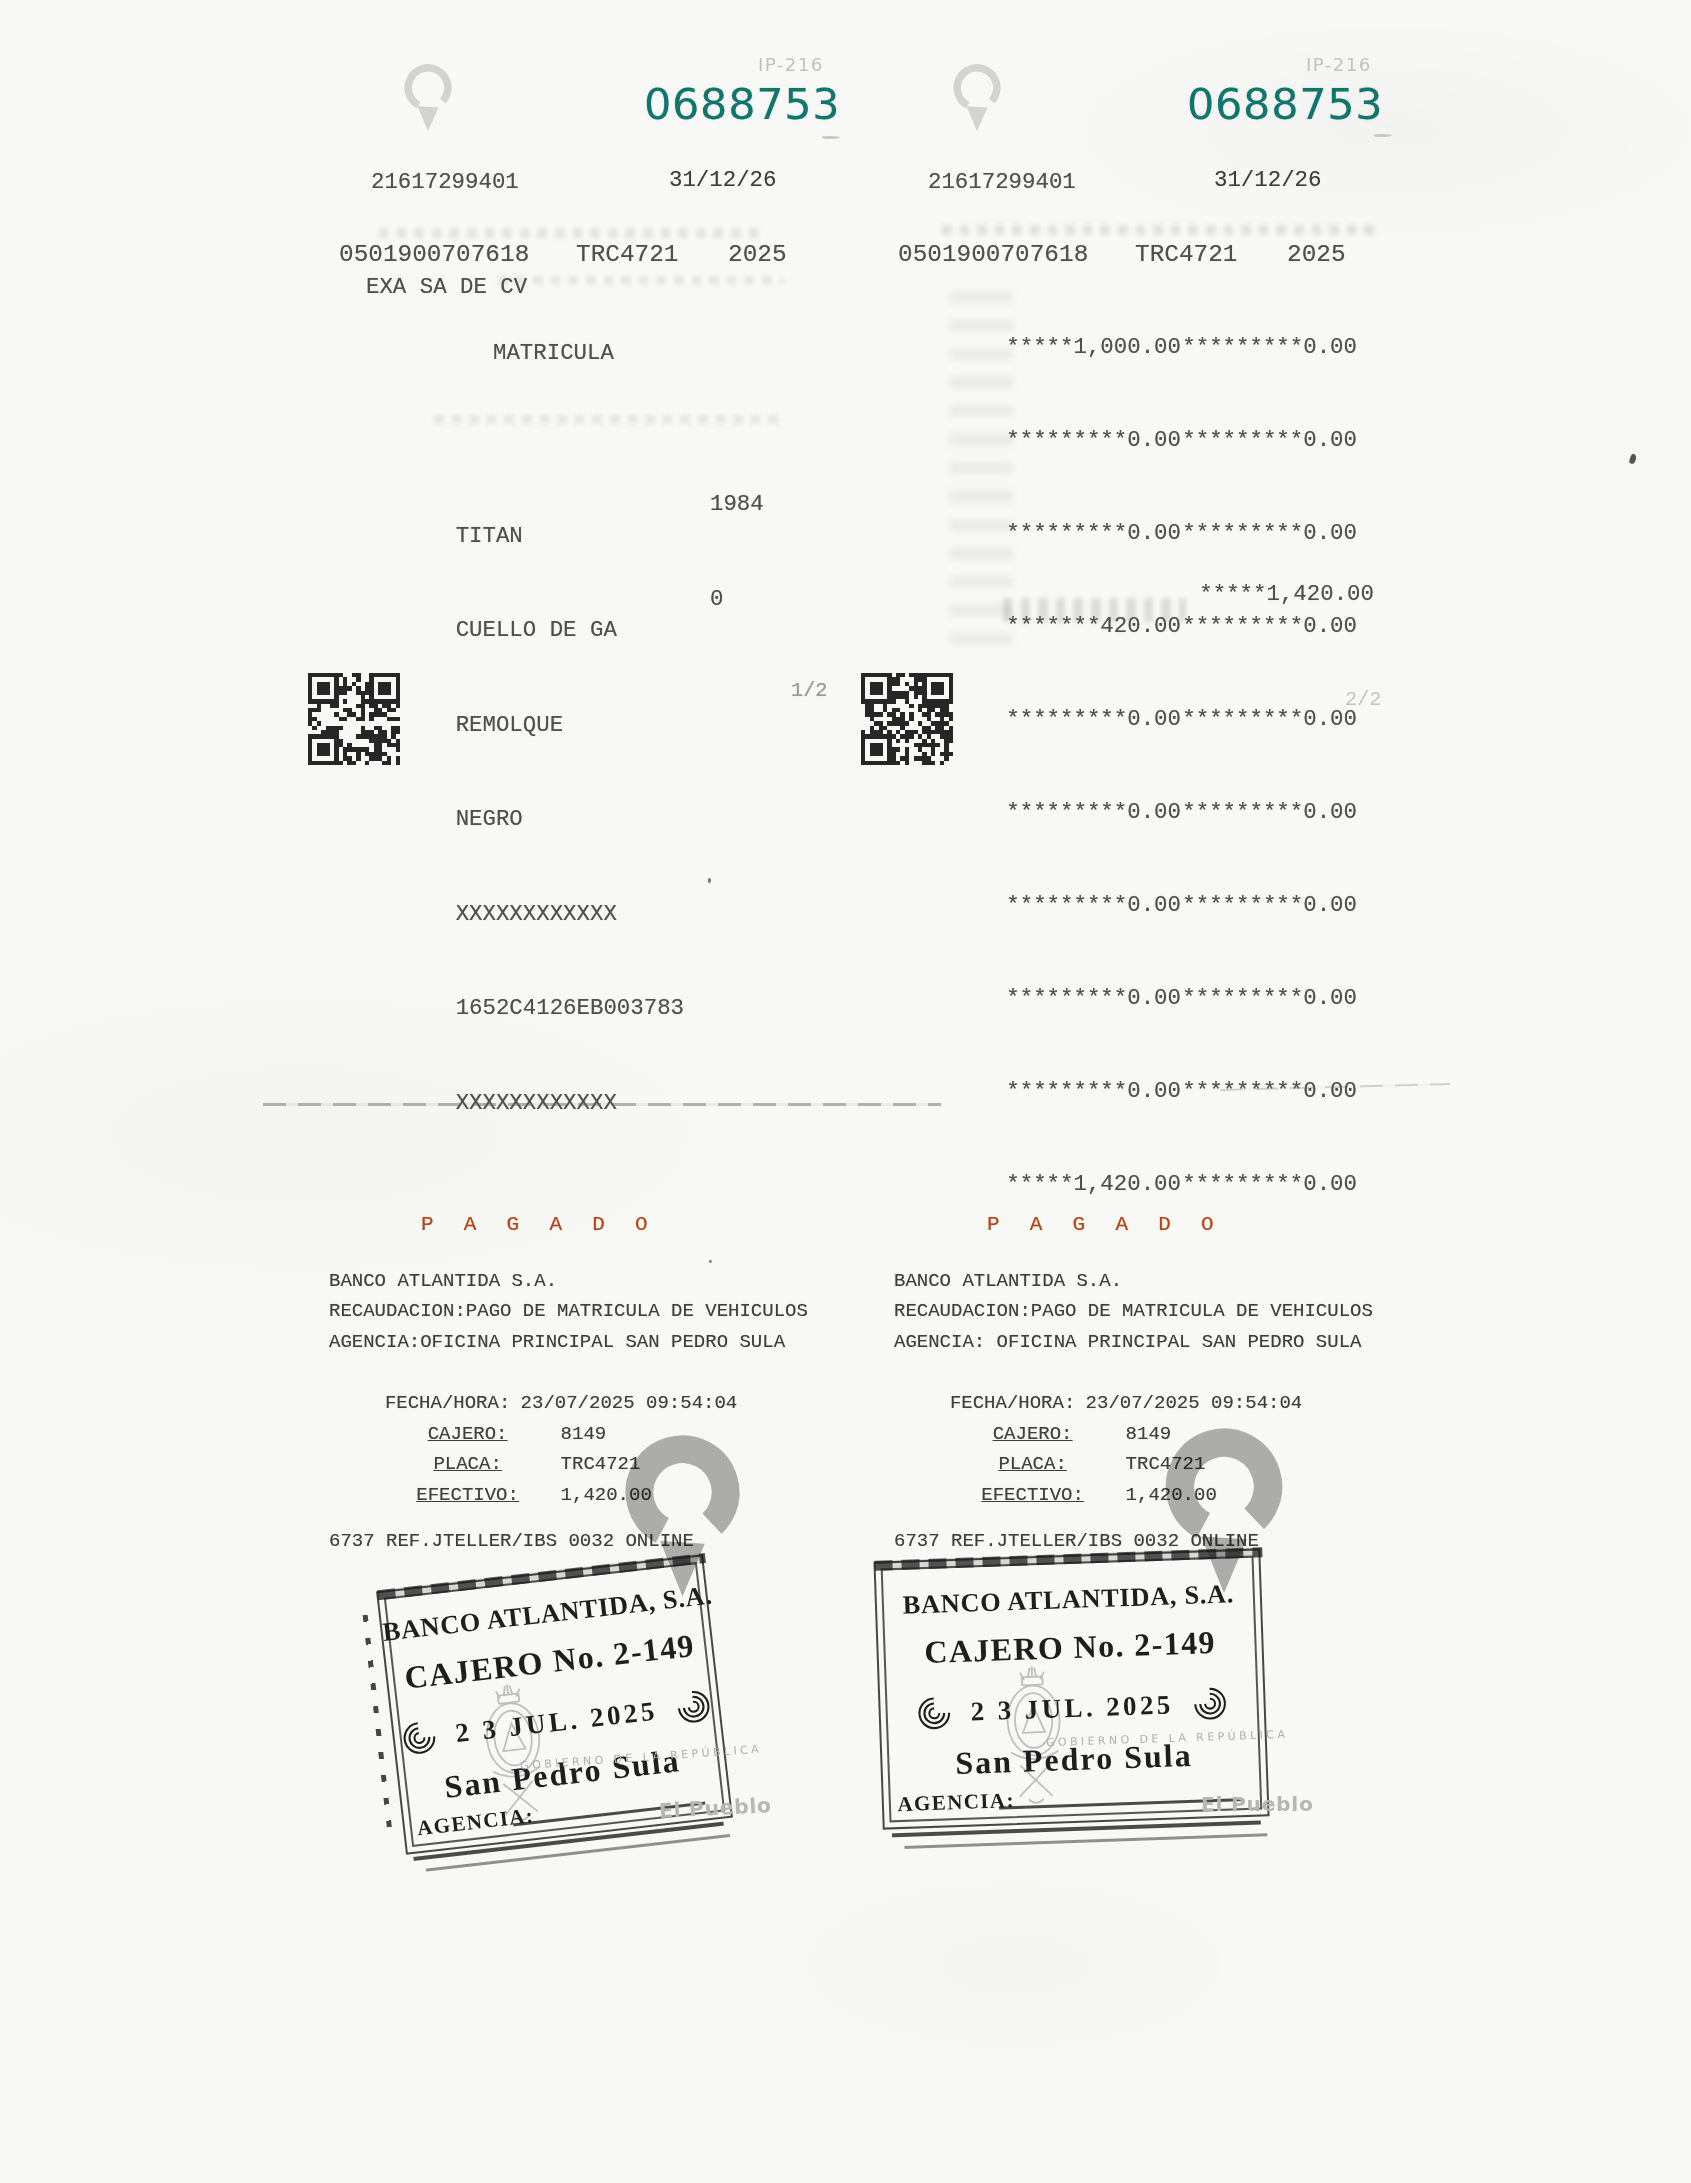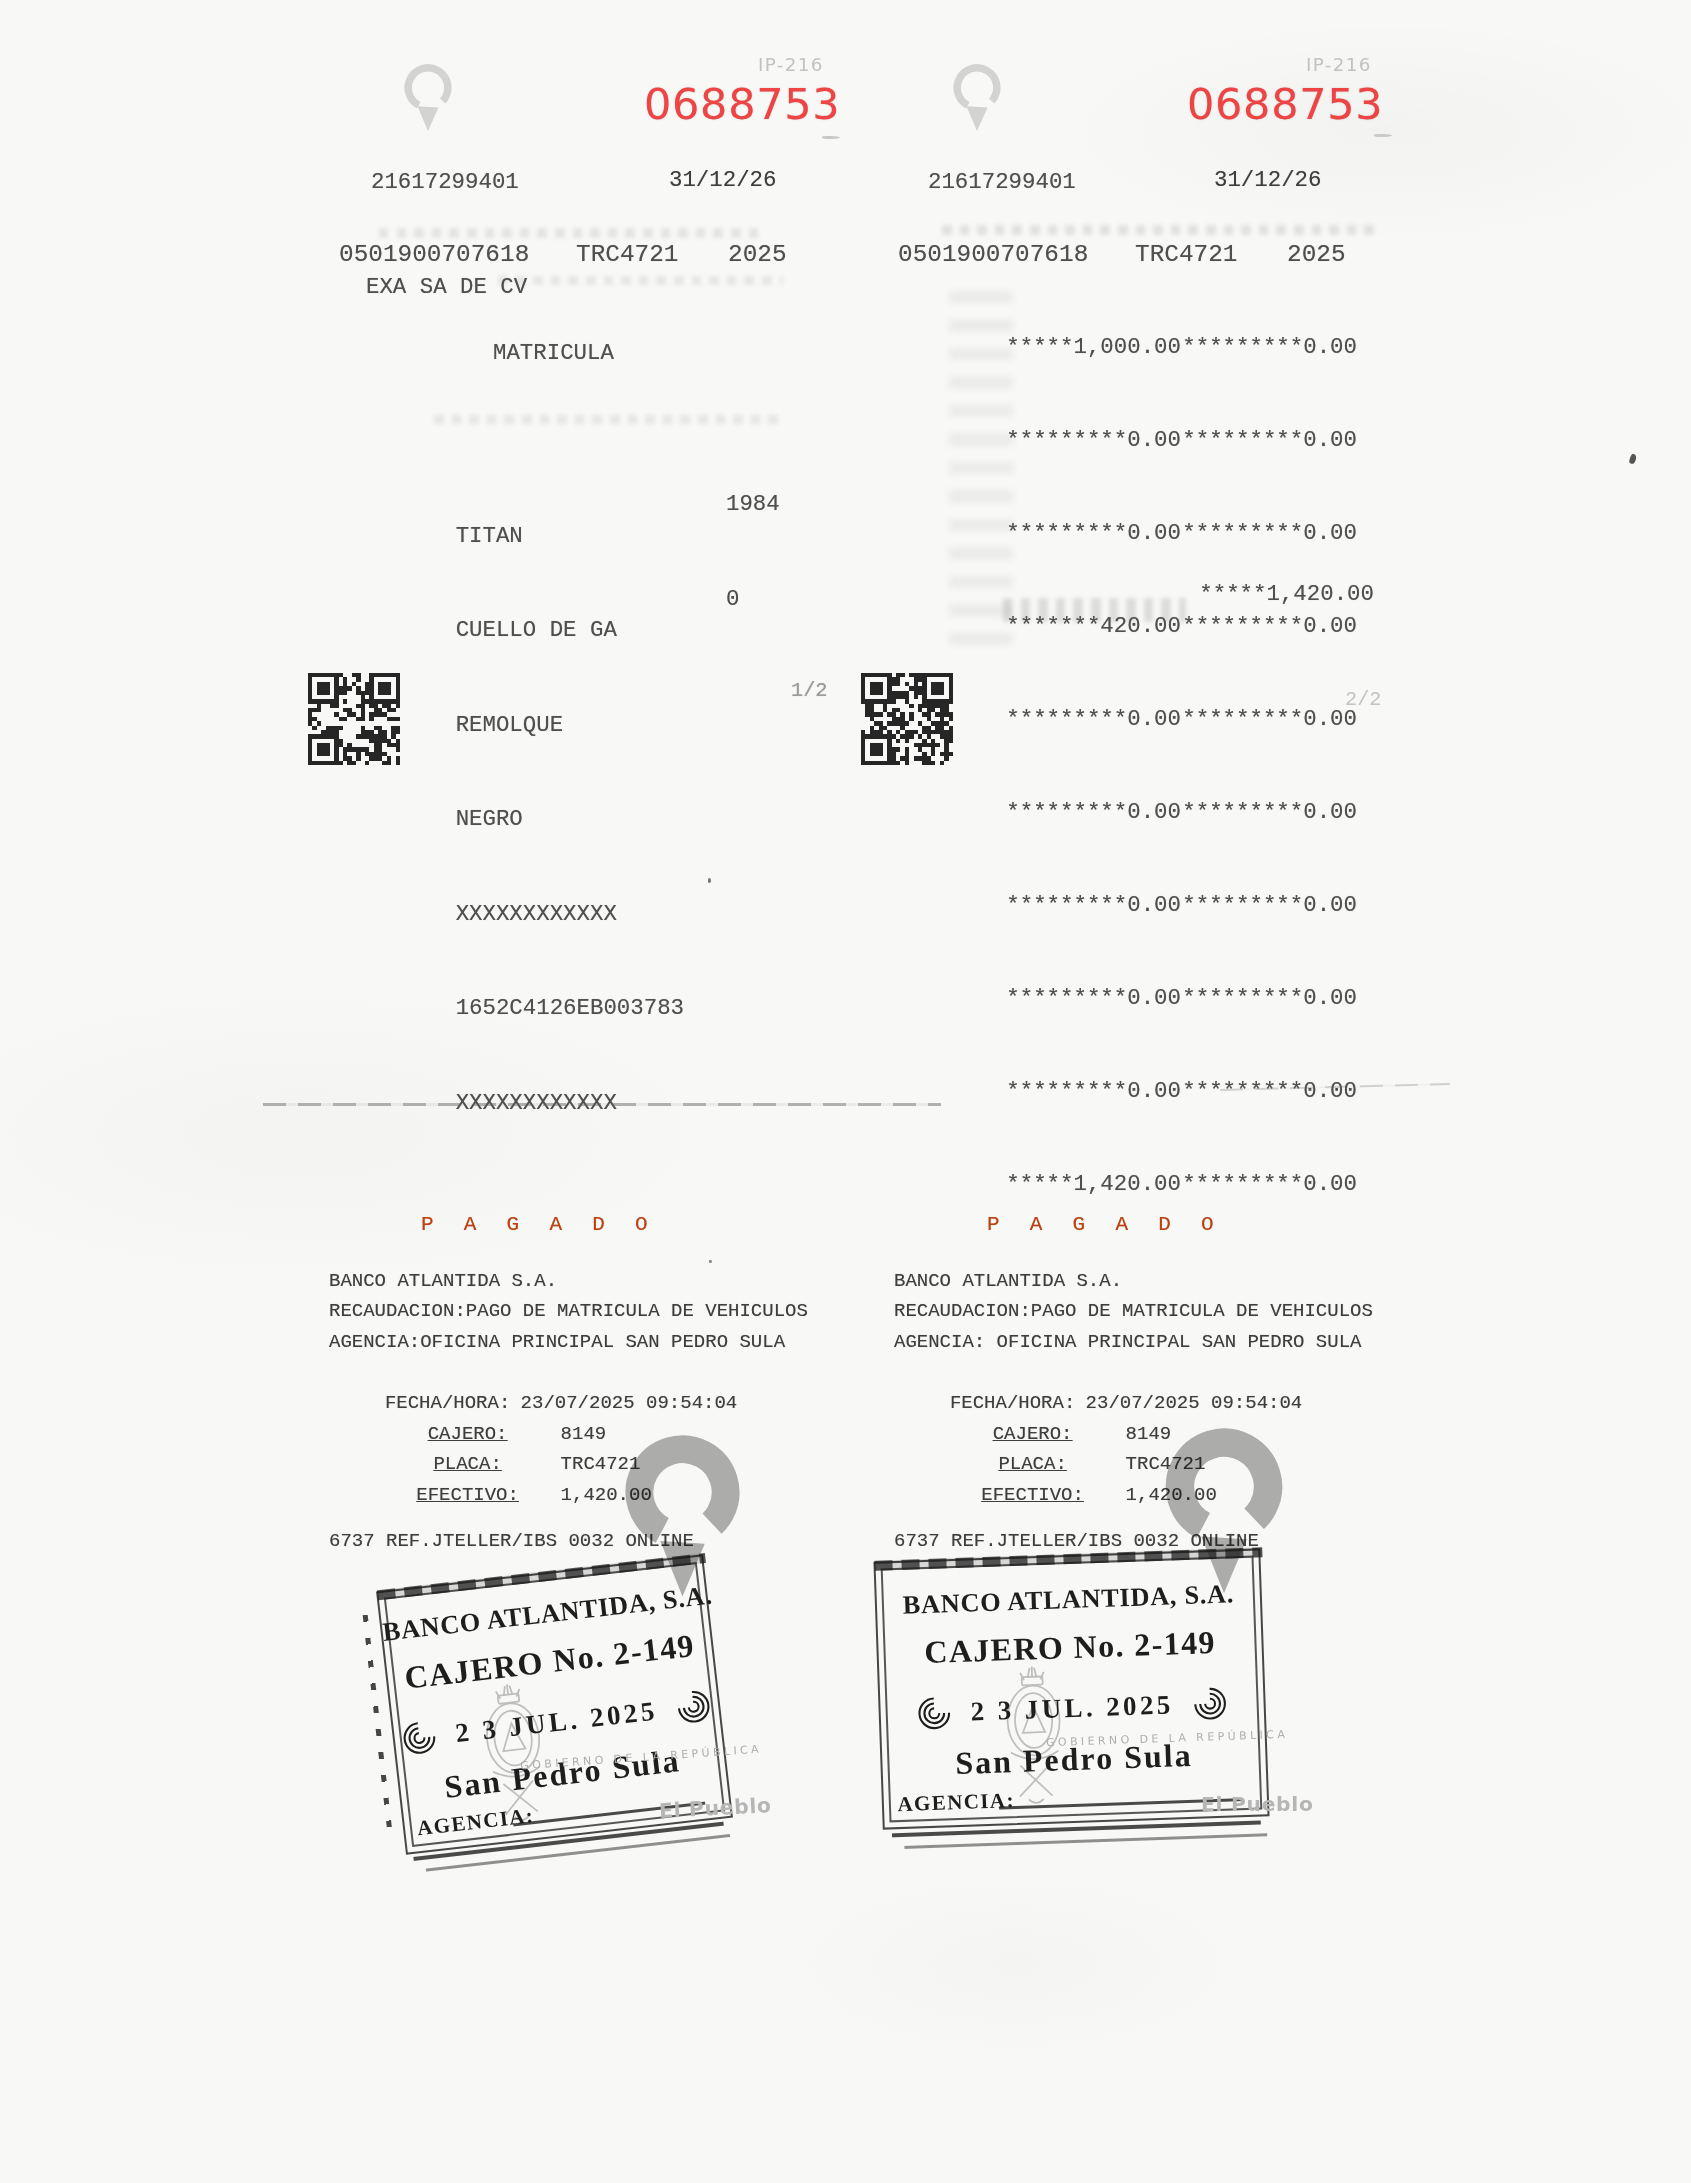--- a/index.html
+++ b/index.html
@@ -8,37 +8,37 @@
   .page::before{content:"";position:absolute;inset:0;pointer-events:none;background:
     radial-gradient(474px 163px at 82% 6%, rgba(0,0,0,.025), transparent 70%),
     radial-gradient(610px 217px at 18% 52%, rgba(0,0,0,.018), transparent 70%),
     radial-gradient(339px 136px at 60% 90%, rgba(0,0,0,.015), transparent 70%);}
   .abs{position:absolute;}
   .ink{color:#4f4f4f;text-shadow:0 0 0.7px rgba(95,95,95,.55);white-space:pre;}
   .ink-dk{color:#3e3e3e;text-shadow:0 0 0.7px rgba(80,80,80,.5);white-space:pre;}
   .t36{font-size:24.4px;}
   .t33{font-size:22.4px;margin-left:27px;}
   .t27{font-size:19px;line-height:30.5px;text-align:center;}
-  .serial{font-family:"DejaVu Sans","Liberation Sans",sans-serif;font-size:43px;color:#ef4444;
+  .serial{font-family:"DejaVu Sans","Liberation Sans",sans-serif;font-size:43px;color:#0f766e;
           letter-spacing:0.7px;text-shadow:0 0 1.4px rgba(140,140,140,.5);}
   .formcode{font-family:"DejaVu Sans","Liberation Sans",sans-serif;font-size:18.3px;color:#c2c2c2;letter-spacing:1.4px;}
   .pageind{font-size:20.3px;}
   .pagado{font-size:21px;letter-spacing:8.8px;color:#c2410c;text-shadow:0 0 0.7px rgba(80,80,80,.5);white-space:pre;}
   .lbl{display:inline-block;}
   .lblw{width:186px;text-decoration:underline;}
   .lblf{width:146px;}
   
   .amt-rows{line-height:31px;font-size:22.4px;}
   .amt-row span{display:inline-block;text-align:right;}
   .amt-c1{width:283px;}
   .amt-c2{width:176px;}
   
   .veh{line-height:31.5px;font-size:22.4px;}
   .veh .vrow{position:relative;height:31.5px;}
-  .veh .vc2{position:absolute;left:335px;top:0;margin-left:16px;}
+  .veh .vc2{position:absolute;left:335px;top:0;}
   
   .qr{display:grid;grid-template-columns:repeat(21,1fr);grid-template-rows:repeat(21,1fr);
       width:92px;height:92px;}
   .qr i{display:block;}
   .qr i.d{background:#262626;}
   
   .stamp{position:absolute;border:2.7px solid rgba(32,32,32,.82);
          font-family:"Liberation Serif","DejaVu Serif",serif;color:#1e1e1e;}
   .stamp::before{content:"";position:absolute;inset:4.7px;border:2px solid rgba(32,32,32,.75);}
   .stamp::after{content:"";position:absolute;left:-1.4px;right:-4.1px;top:-2.7px;height:9.5px;

